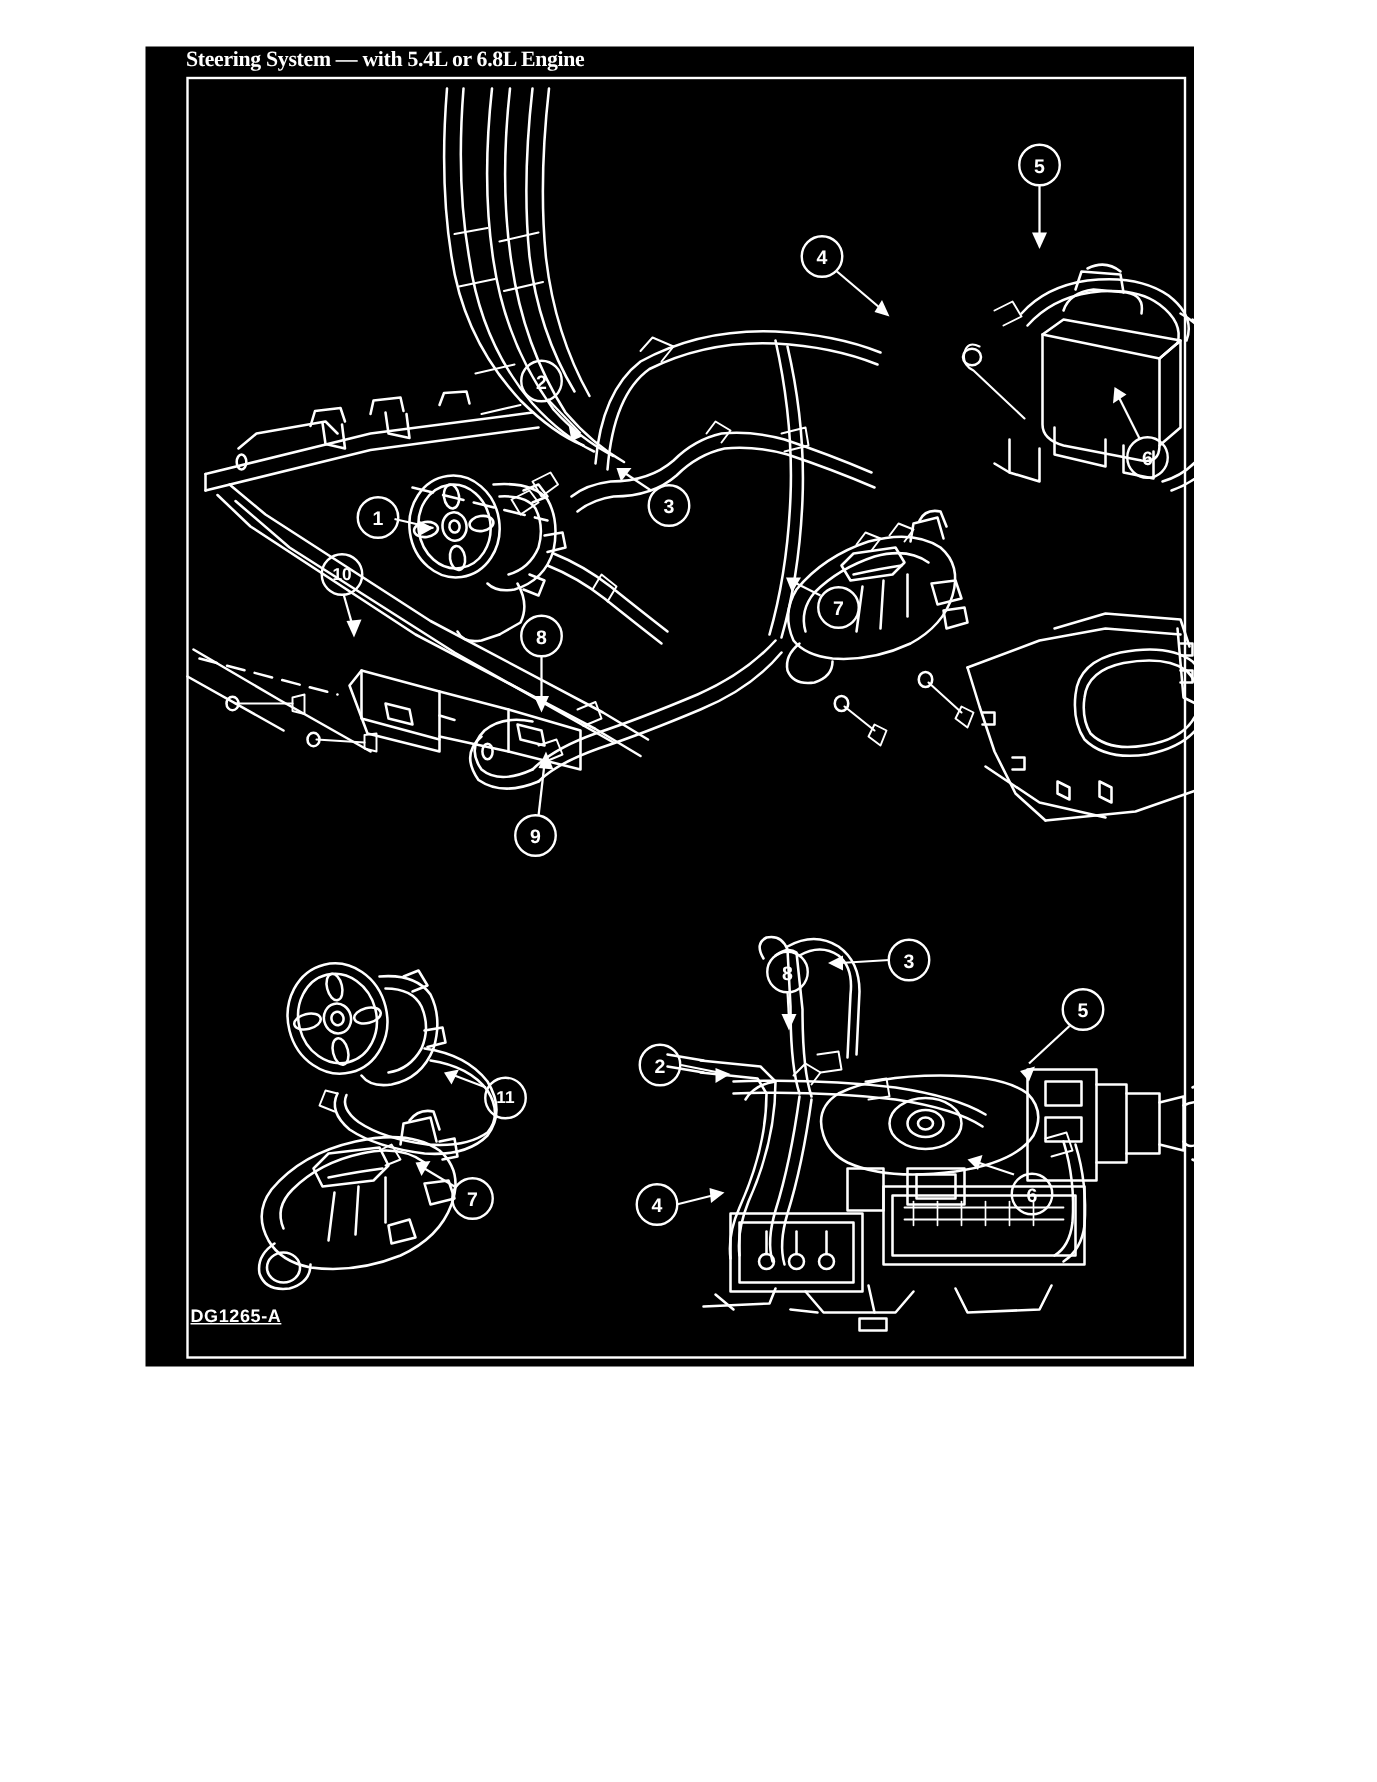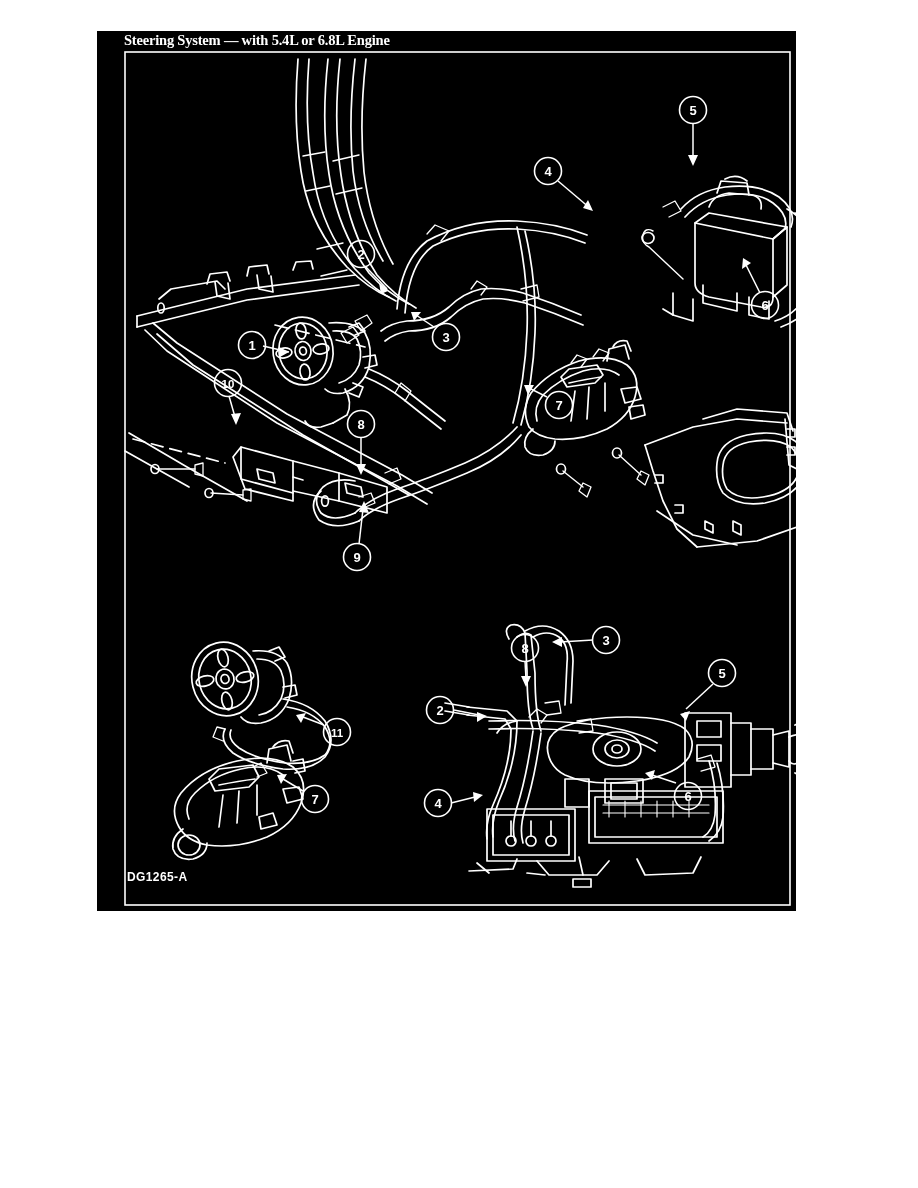--- a/index.html
+++ b/index.html
@@ -46,20 +46,21 @@
   #fig-id {
     position: absolute;
     left: 127px;
     top: 870px;
     color: #ffffff;
     font-family: "Liberation Sans", sans-serif;
     font-weight: bold;
     font-size: 12px;
     letter-spacing: 0.4px;
     z-index: 5;
+    text-decoration: underline;
   }
   #art {
     position: absolute;
     left: 97px;
     top: 31px;
     width: 699px;
     height: 880px;
     z-index: 3;
   }
   svg { display: block; }

